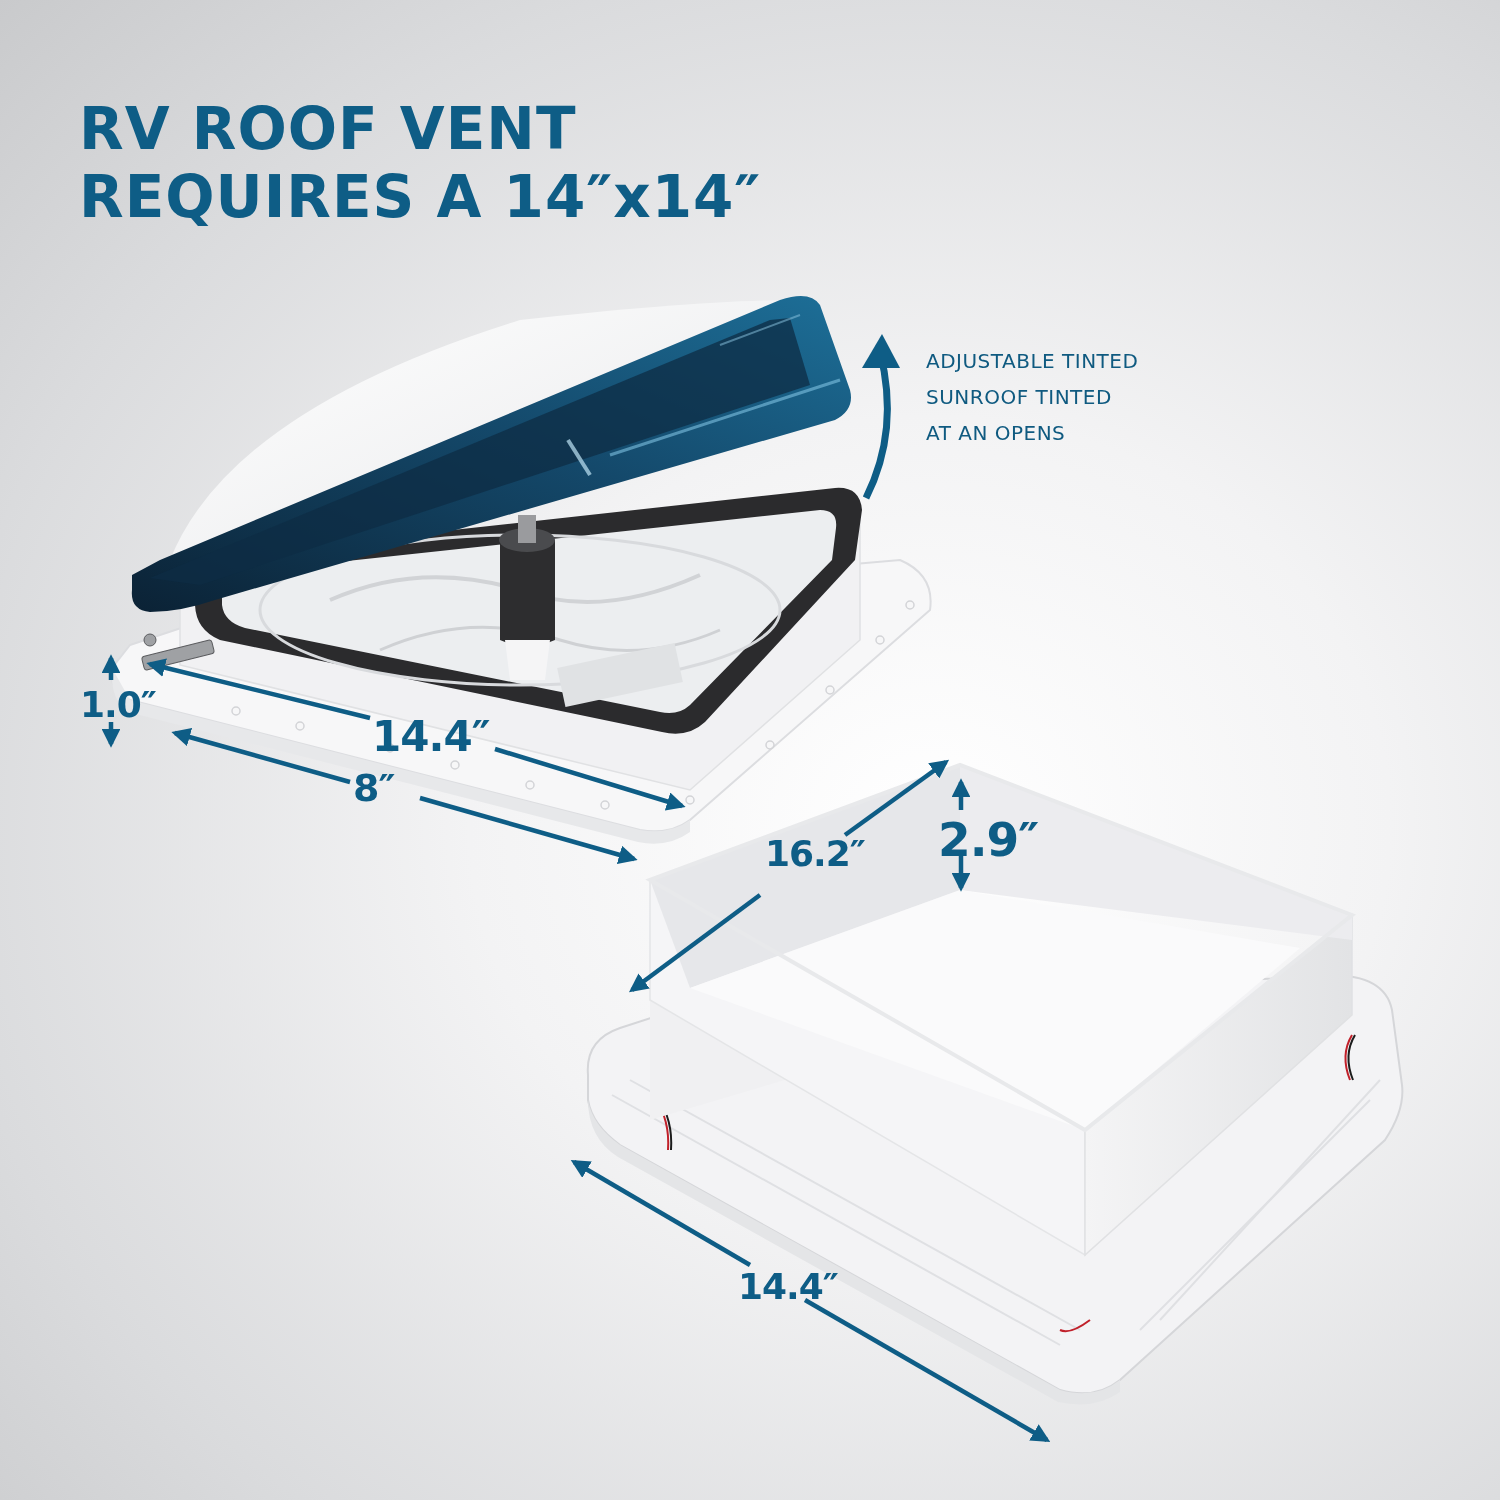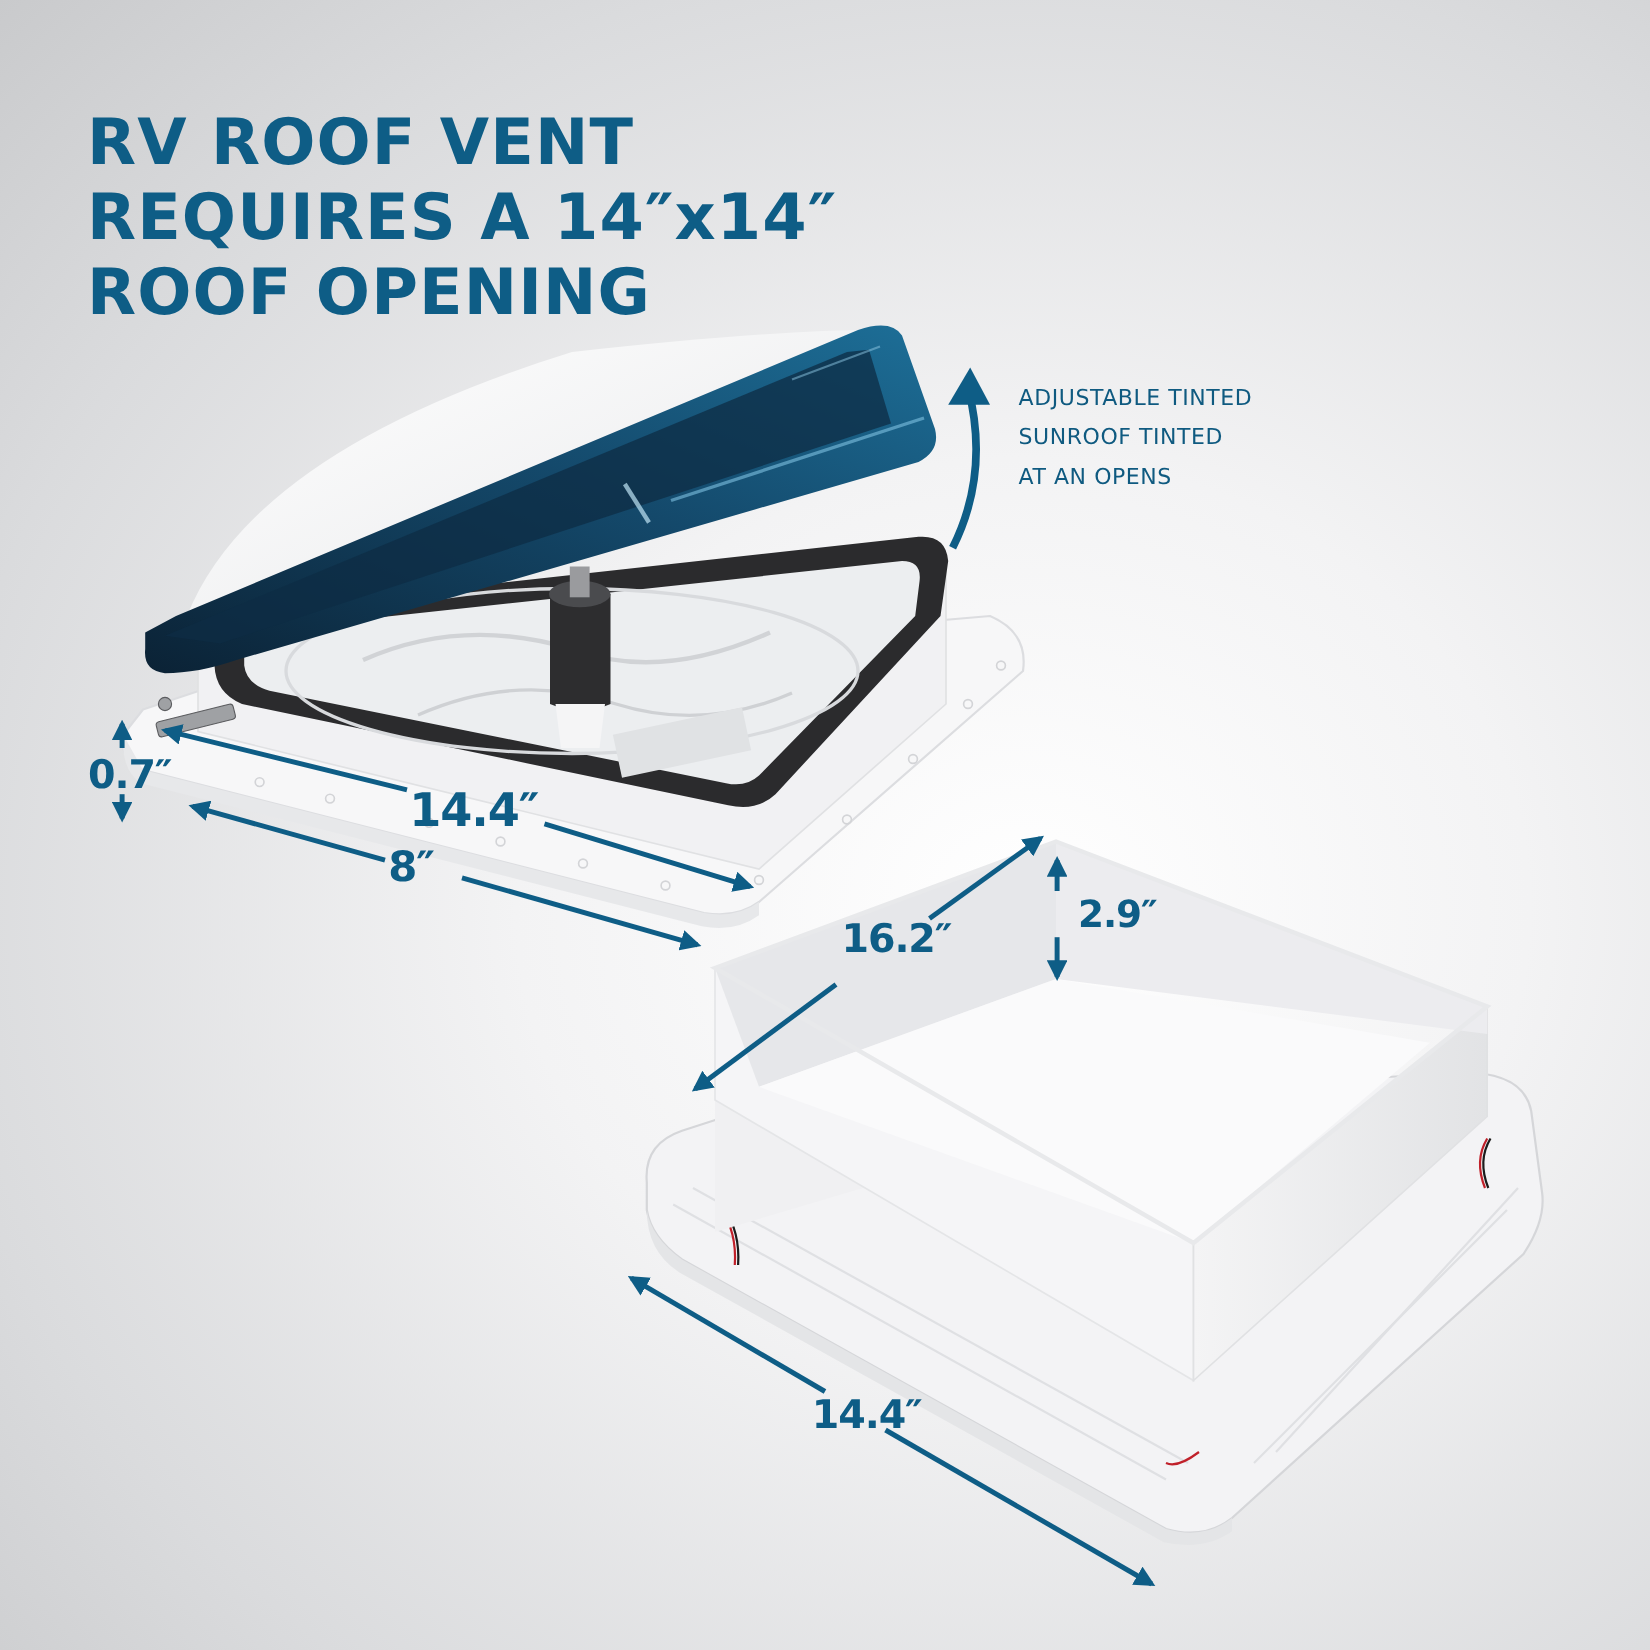--- a/index.html
+++ b/index.html
@@ -26,21 +26,20 @@
     color: #0e5d86; white-space: nowrap; letter-spacing: -1px;
   }
   svg.art { position: absolute; left: 0; top: 0; }
 </style>
 </head>
 <body>
 
 <h1 class="headline">
   <span>RV ROOF VENT</span>
   <span>REQUIRES A 14″x14″</span>
-  <span>ROOF OPENING</span>
 </h1>
 
 <svg class="art" width="1500" height="1500" viewBox="0 0 1500 1500">
   <defs>
     <linearGradient id="lidGrad" x1="0" y1="1" x2="1" y2="0">
       <stop offset="0" stop-color="#0b2235"></stop>
       <stop offset="0.55" stop-color="#14496b"></stop>
       <stop offset="1" stop-color="#1d6f98"></stop>
     </linearGradient>
     <linearGradient id="domeGrad" x1="0" y1="0" x2="1" y2="1">
@@ -165,18 +164,18 @@
     <line x1="805" y1="1300" x2="1047" y2="1440" marker-end="url(#ah)"></line>
   </g>
 </svg>
 
 <div class="callout">
   <span>ADJUSTABLE TINTED</span>
   <span>SUNROOF TINTED</span>
   <span>AT AN OPENS</span>
 </div>
 
-<div class="dim" style="left:80px; top:684px; font-size:36px;">0.7″</div>
+<div class="dim" style="left:80px; top:684px; font-size:36px;">1.0″</div>
 <div class="dim" style="left:372px; top:712px; font-size:42px;">14.4″</div>
 <div class="dim" style="left:353px; top:766px; font-size:38px;">8″</div>
 <div class="dim" style="left:765px; top:833px; font-size:36px;">16.2″</div>
-<div class="dim" style="left:980px; top:812px; font-size:34px;">2.9″</div>
+<div class="dim" style="left:938px; top:812px; font-size:47px;">2.9″</div>
 <div class="dim" style="left:738px; top:1266px; font-size:36px;">14.4″</div>
 
 </body></html>

